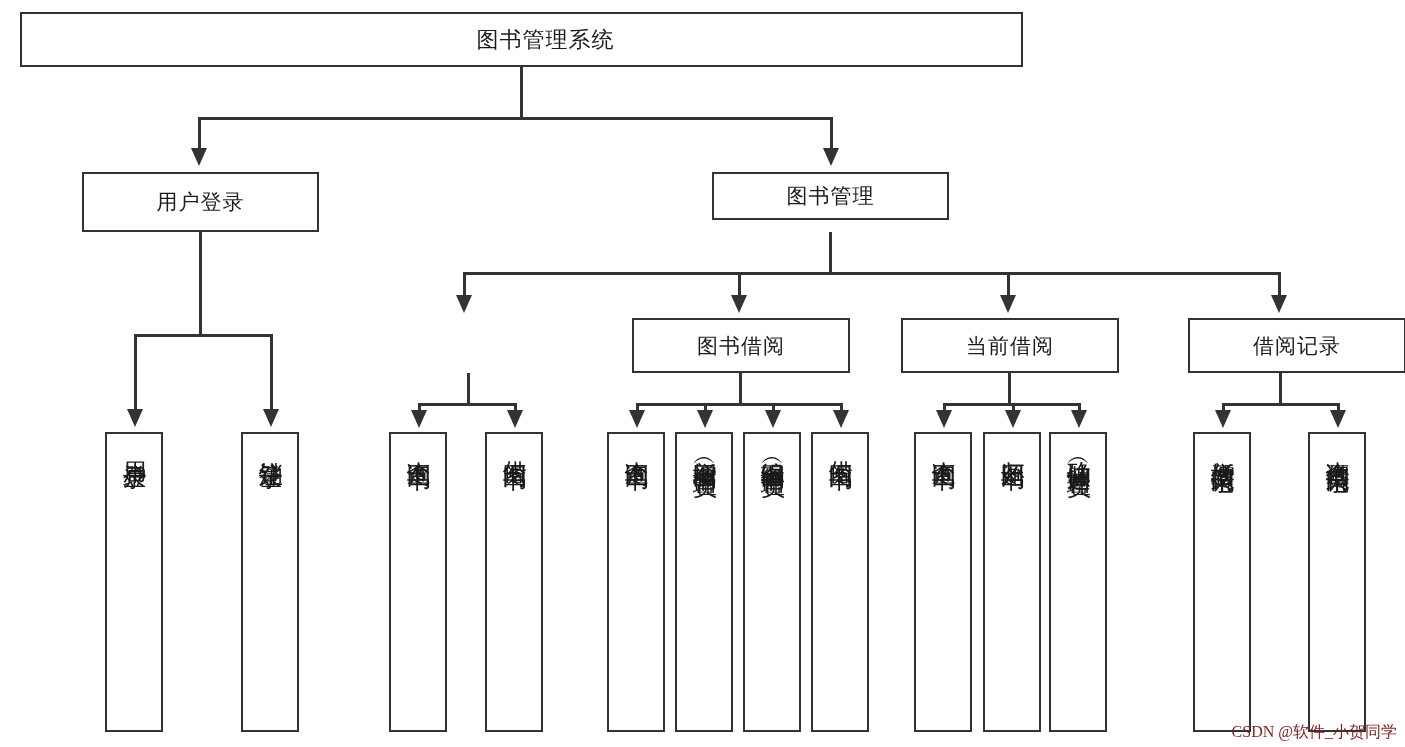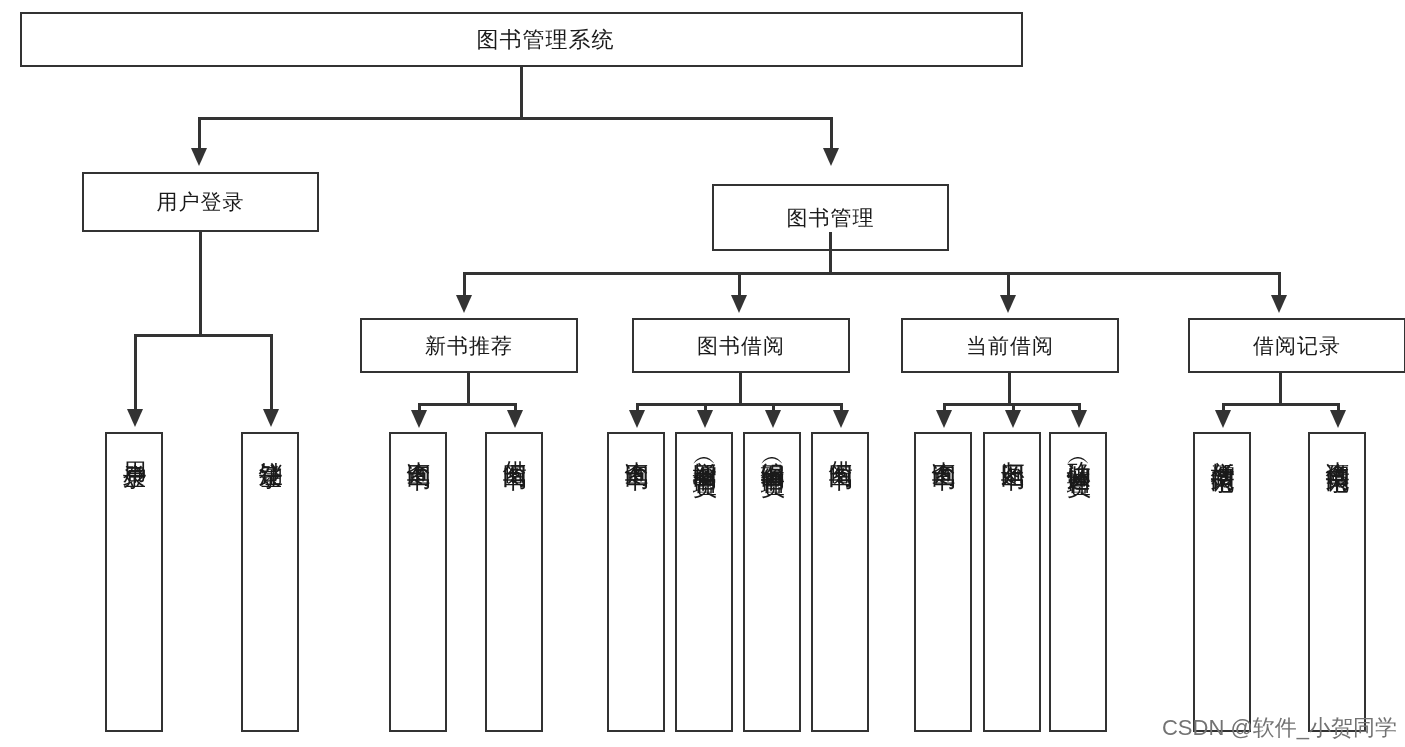--- a/index.html
+++ b/index.html
@@ -65,24 +65,24 @@
     border-left: 8px solid transparent;
     border-right: 8px solid transparent;
     border-top: 18px solid #333333;
   }
 
   
   #watermark {
     position: absolute;
     right: 8px;
     bottom: 4px;
-    font-size: 22px;
-    color: #737373;
+    font-size: 16px;
+    color: #7f1d1d;
     white-space: nowrap;
-    font-family: Liberation Sans, sans-serif;
+    font-family: Liberation Serif, serif;
   }
 </style>
 </head>
 <body>
 
 <div id="canvas">
 
   <div class="node h root" style="left:20px; top:12px; width:1003px; height:55px;">
     <span>图书管理系统</span>
   </div>
@@ -92,21 +92,21 @@
   <div class="hline" style="left:198px; top:117px; width:634px;"></div>
 
   <div class="vline" style="left:198px; top:117px; height:32px;"></div>
   <div class="arrow" style="left:191px; top:148px;"></div>
   <div class="vline" style="left:830px; top:117px; height:32px;"></div>
   <div class="arrow" style="left:823px; top:148px;"></div>
 
   <div class="node h" style="left:82px; top:172px; width:237px; height:60px;">
     <span>用户登录</span>
   </div>
-  <div class="node h" style="left:712px; top:172px; width:237px; height:67px;margin-top:12px;">
+  <div class="node h" style="left:712px; top:172px; width:237px; height:48px;">
     <span>图书管理</span>
   </div>
 
   <div class="vline" style="left:199px; top:232px; height:104px;"></div>
   <div class="hline" style="left:134px; top:334px; width:138px;"></div>
   <div class="vline" style="left:134px; top:334px; height:76px;"></div>
   <div class="arrow" style="left:127px; top:409px;"></div>
   <div class="vline" style="left:270px; top:334px; height:76px;"></div>
   <div class="arrow" style="left:263px; top:409px;"></div>
 
@@ -118,23 +118,20 @@
 
   <div class="vline" style="left:738px; top:272px; height:24px;"></div>
   <div class="arrow" style="left:731px; top:295px;"></div>
 
   <div class="vline" style="left:1007px; top:272px; height:24px;"></div>
   <div class="arrow" style="left:1000px; top:295px;"></div>
 
   <div class="vline" style="left:1278px; top:272px; height:24px;"></div>
   <div class="arrow" style="left:1271px; top:295px;"></div>
 
-  <div class="node h" style="left:360px; top:318px; width:218px; height:55px;">
-    <span>新书推荐</span>
-  </div>
   <div class="node h" style="left:901px; top:318px; width:218px; height:55px;">
     <span>当前借阅</span>
   </div>
   <div class="node h" style="left:632px; top:318px; width:218px; height:55px;">
     <span>图书借阅</span>
   </div>
   <div class="node h" style="left:1172px; top:318px; width:218px; height:55px;margin-left:16px;">
     <span>借阅记录</span>
   </div>
 

